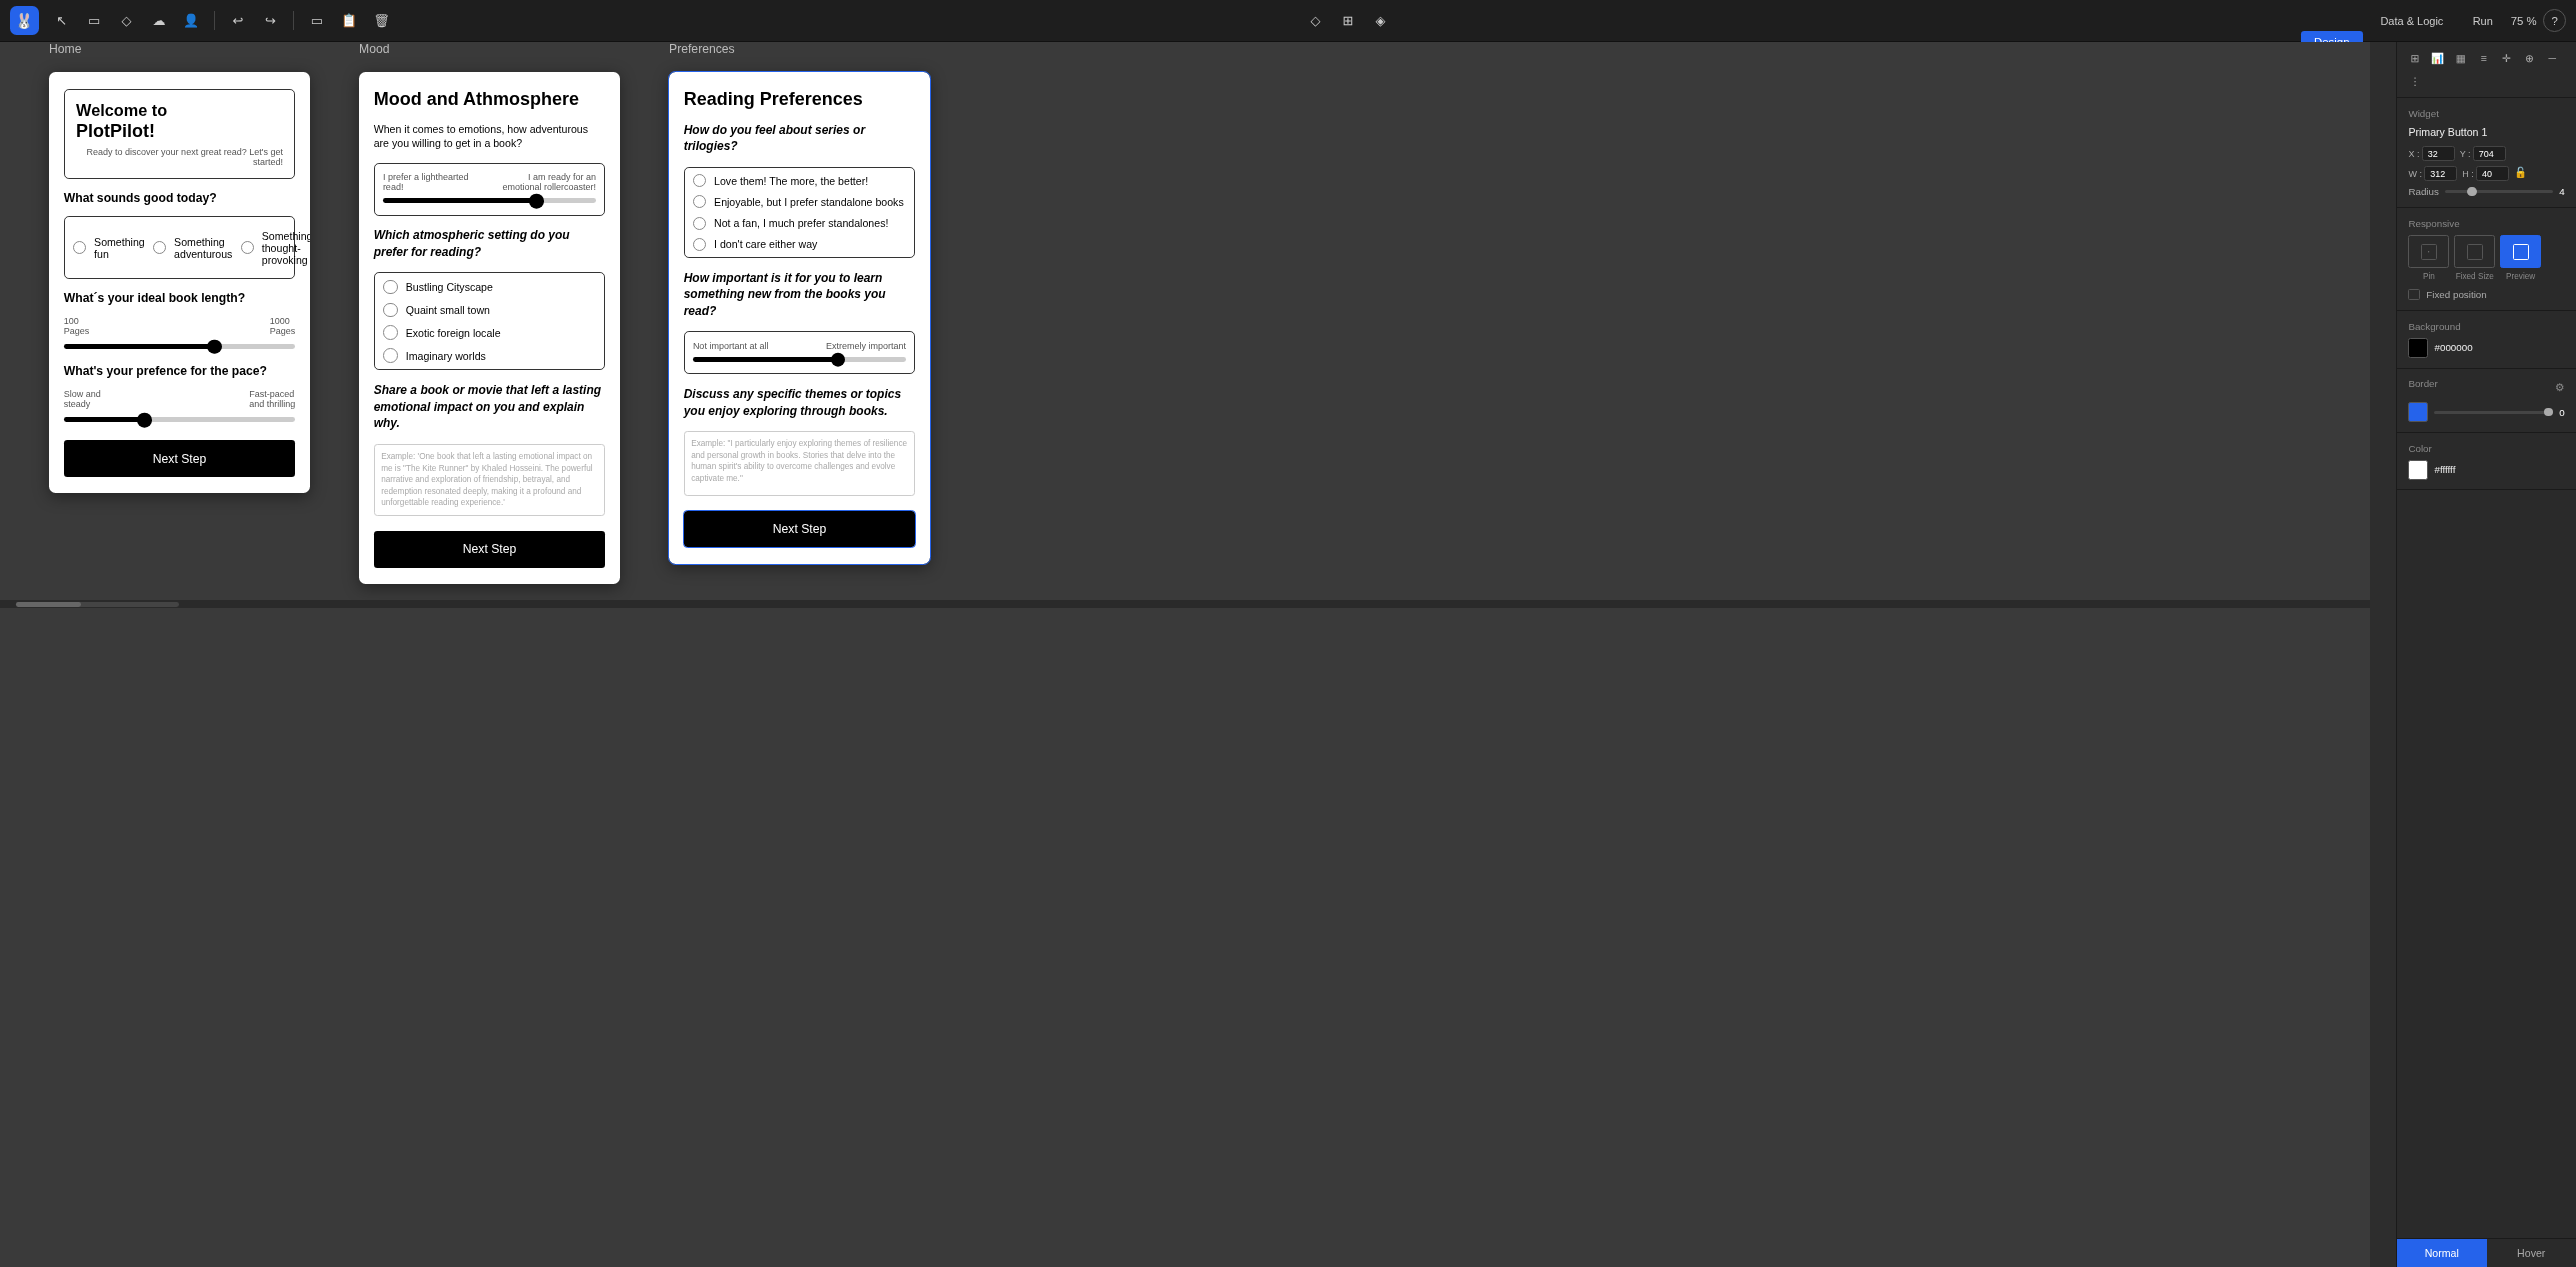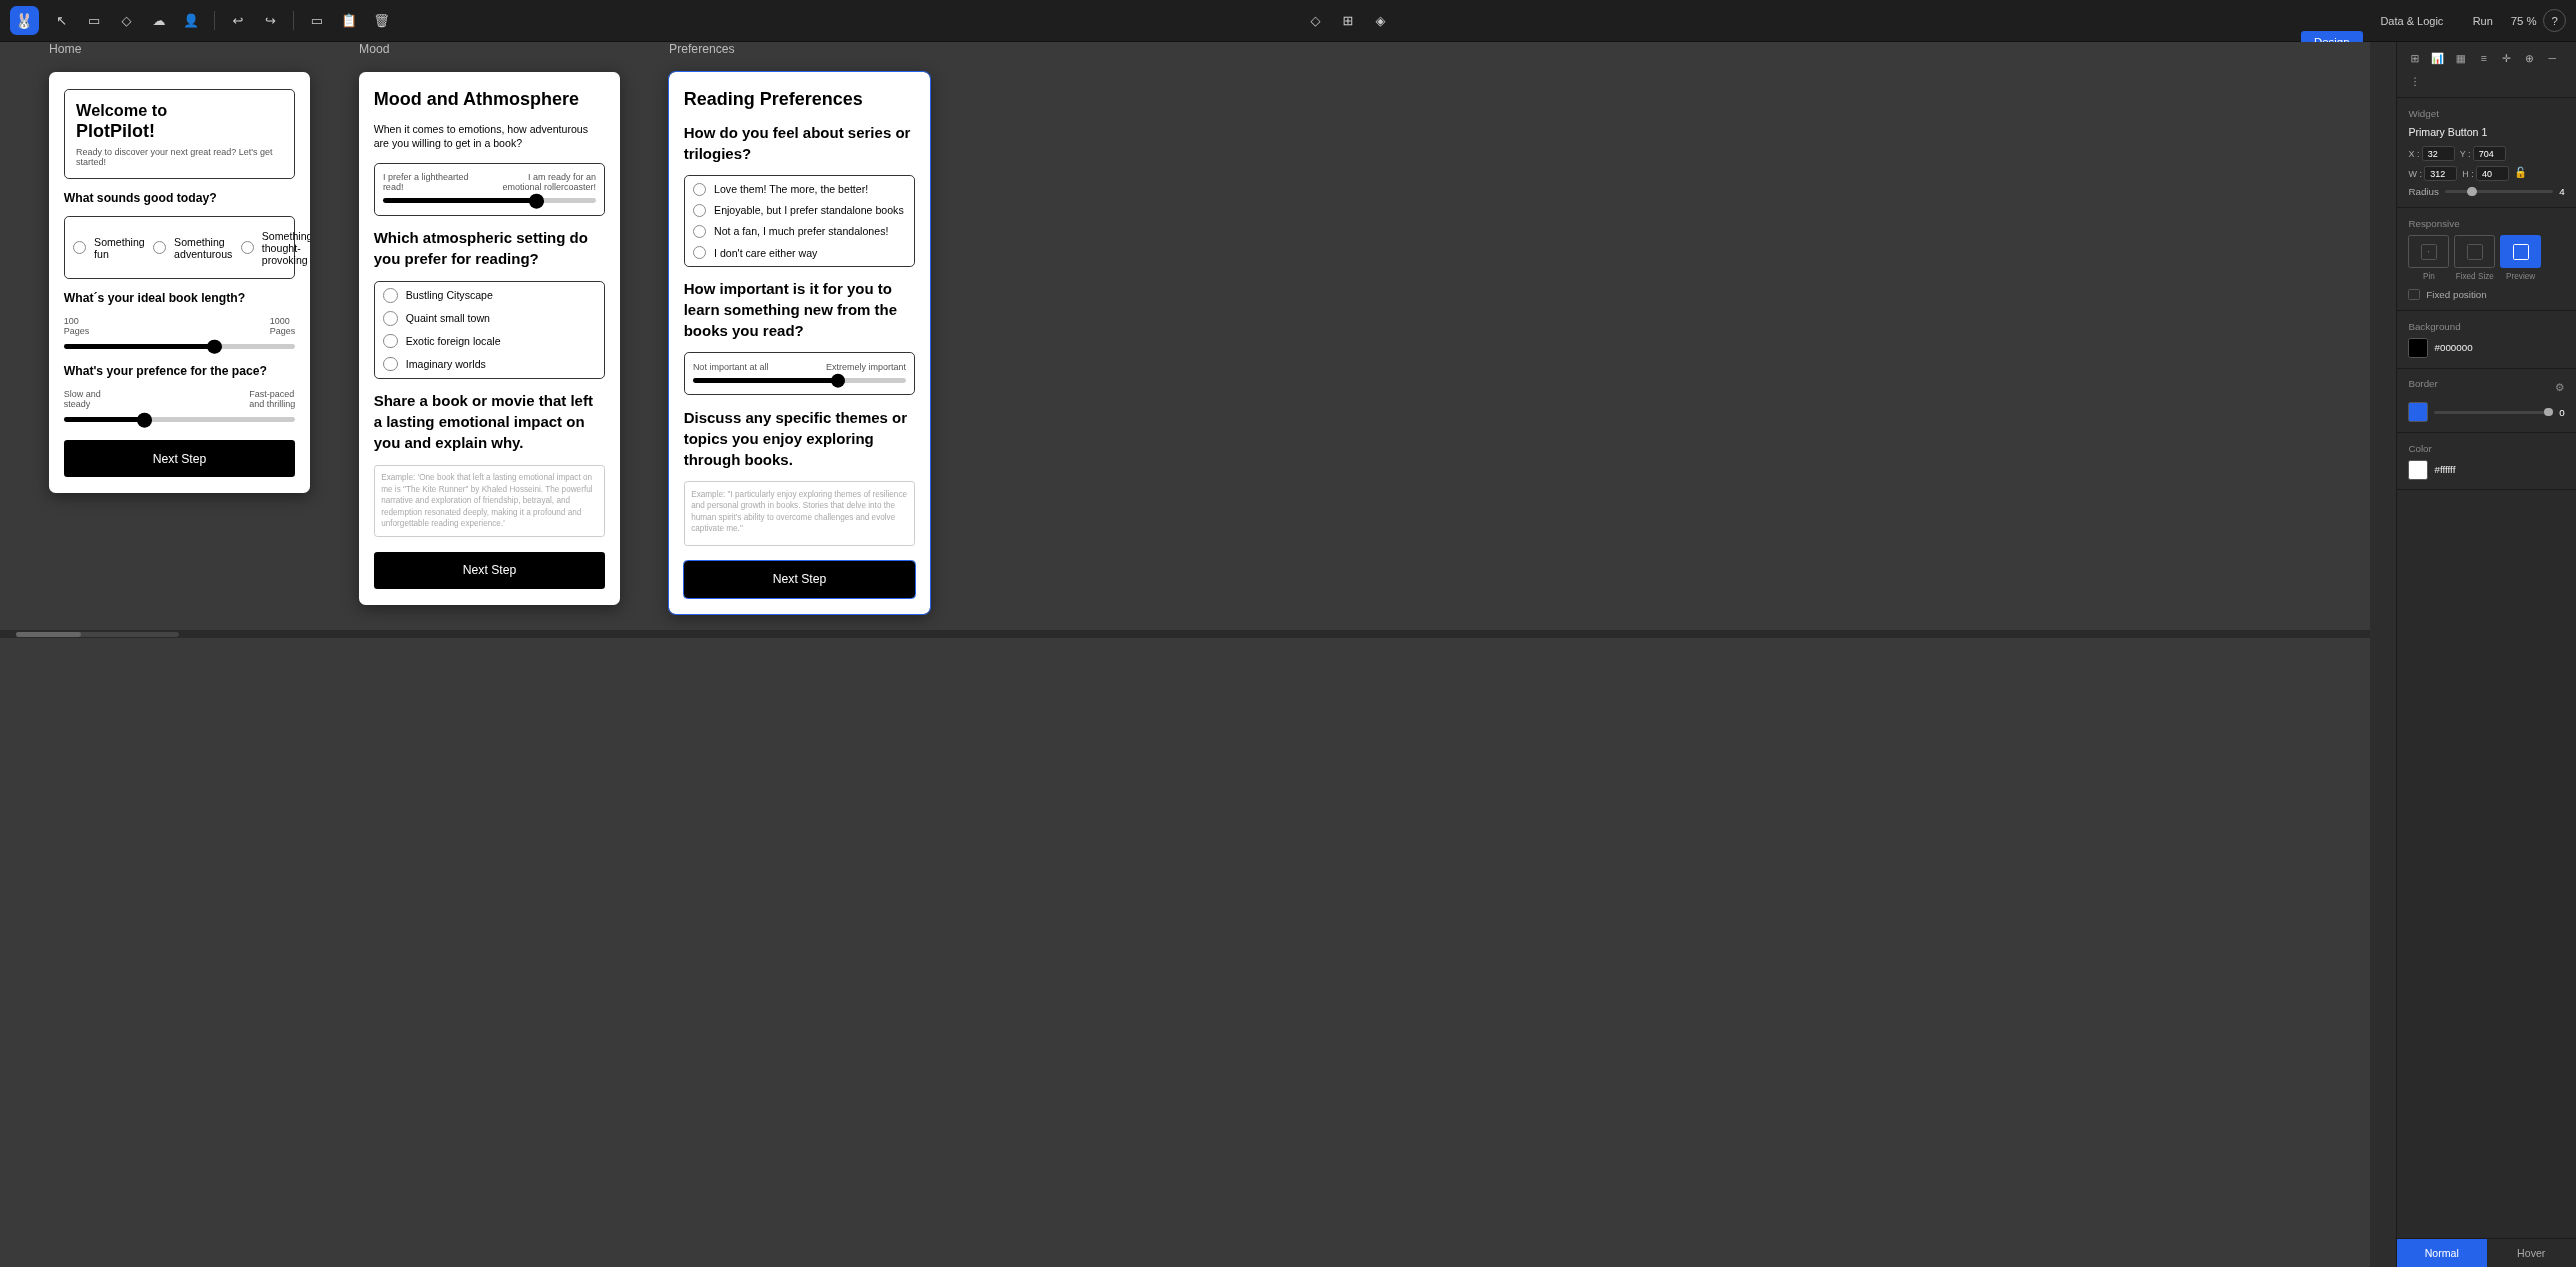--- a/index.html
+++ b/index.html
@@ -129,20 +129,21 @@
     .welcome-title {
       font-size: 16.3px;
       font-weight: 700;
       line-height: 1.2;
       color: #000;
     }
     .welcome-subtitle {
       font-size: 9px;
       color: #555;
       margin-top: 4.9px;
+      text-align: right;
     }
 
     .section-title {
       font-size: 12.2px;
       font-weight: 700;
       color: #000;
     }
 
     .radio-group {
       border: 0.8px solid #333;
@@ -497,24 +498,25 @@
       color: #000;
       line-height: 1.2;
     }
     .mood-question {
       font-size: 10.6px;
       color: #000;
       font-weight: 400;
       line-height: 1.4;
     }
     .section-question {
-      font-size: 15px;
+      font-size: 12px;
       font-weight: 700;
       color: #000;
       line-height: 1.4;
+      font-style: italic;
     }
   </style>
 </head>
 <body>
 
 <div class="topbar">
   <div class="topbar-logo">🐰</div>
 
   <div class="topbar-icon-btn">↖</div>
   <div class="topbar-icon-btn">▭</div>

